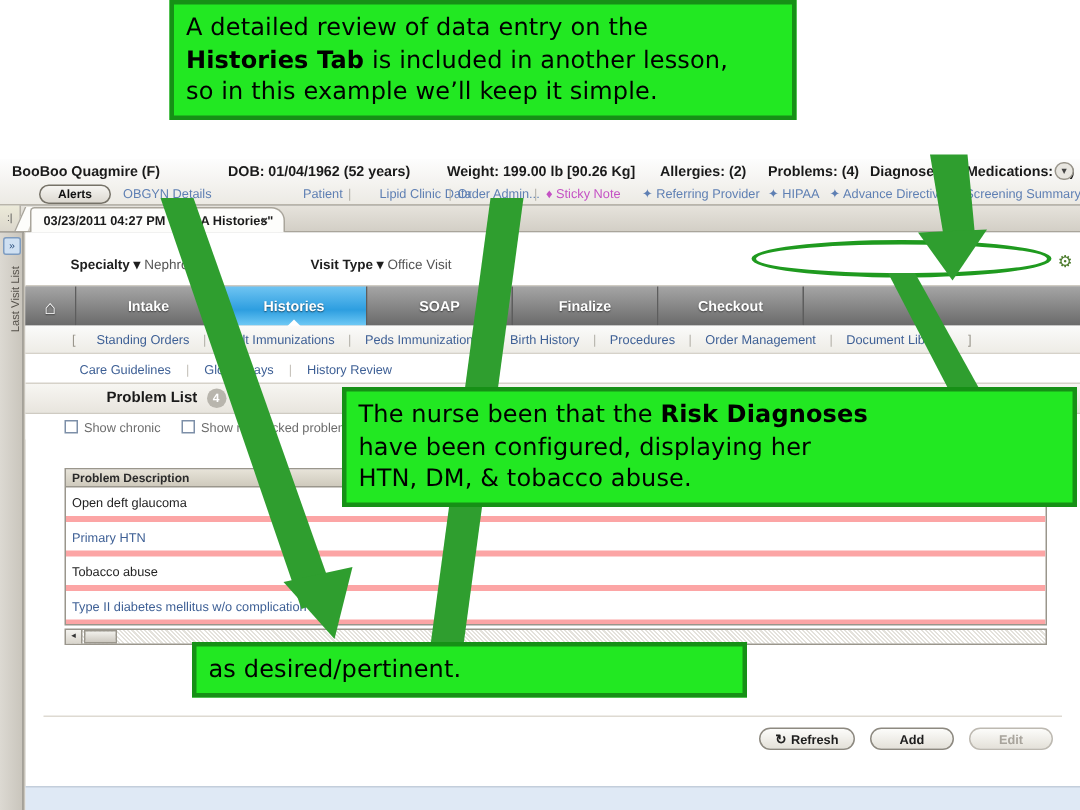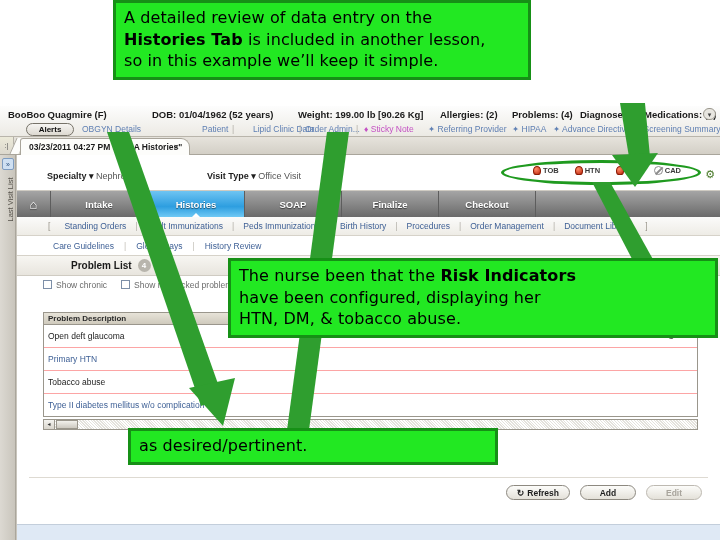--- a/index.html
+++ b/index.html
@@ -283,21 +283,21 @@
   }
   #pl-thead .th { padding: 1px 4px; white-space: nowrap; }
   .th-desc { flex: 1; border-right: 1px solid #b5b1a6; }
   .th-type { width: 80px; border-right: 1px solid #b5b1a6; }
   .th-notes { width: 120px; border-right: 1px solid #b5b1a6; }
   .th-rev { width: 85px; border-right: 1px solid #b5b1a6; }
   .th-addl { width: 52px; text-align: right; }
 
   .pl-row {
     display: flex; height: 23px; align-items: center;
-    border-bottom: 1px solid #fca5a5;
+    border-bottom: 4px solid #fca5a5;
     font-size: 8.5px;
   }
   .pl-row .cell { padding: 0 4px; white-space: nowrap; overflow: hidden; }
   .pl-row .c-desc { flex: 1; }
   .pl-row .c-type { width: 80px; }
   .pl-row .c-notes { width: 120px; }
   .pl-row .c-rev { width: 85px; }
   .pl-row .c-addl { width: 52px; text-align: center; color: #555; }
   .pl-row.alt { color: #3d5f95; }
 
@@ -403,38 +403,20 @@
           <span class="lbl">Specialty</span>
           <span class="lbl">▾</span>
           <span class="val">Nephrology</span>
         </div>
         <div class="spec-item" id="spec-2">
           <span class="lbl">Visit Type</span>
           <span class="lbl">▾</span>
           <span class="val">Office Visit</span>
         </div>
 
-        <div id="risk-group">
-          <div class="risk">
-            <span class="bulb"></span>
-            <span>TOB</span>
-          </div>
-          <div class="risk">
-            <span class="bulb"></span>
-            <span>HTN</span>
-          </div>
-          <div class="risk">
-            <span class="bulb"></span>
-            <span>DM</span>
-          </div>
-          <div class="risk">
-            <span class="off"></span>
-            <span>CAD</span>
-          </div>
-        </div>
         <div id="gear-icon">⚙</div>
         <div id="risk-oval"></div>
       </div>
 
       <div id="tabrow">
         <div class="mtab" id="tab-home">
           <span>⌂</span>
         </div>
         <div class="mtab">Intake</div>
         <div class="mtab active">Histories</div>
@@ -560,21 +542,21 @@
     <path d="M 2 2 L 20 2 L 70 92 L 54 102 Z" fill="#2f9e2f"></path>
   </svg>
 
   <div class="callout" id="callout-top">
     <div><span>A detailed review of data entry on the</span></div>
     <div><b>Histories Tab</b><span> is included in another lesson,</span></div>
     <div><span>so in this example we’ll keep it simple.</span></div>
   </div>
 
   <div class="callout" id="callout-risk">
-    <div><span>The nurse been that the </span><b>Risk Indicators</b></div>
+    <div><span>The nurse been that the </span><b>Risk Diagnoses</b></div>
     <div><span>have been configured, displaying her</span></div>
     <div><span>HTN, DM, &amp; tobacco abuse.</span></div>
   </div>
 
   <div class="callout" id="callout-obgyn">
     <div><span>as desired/pertinent.</span></div>
   </div>
 
 </div>
 

